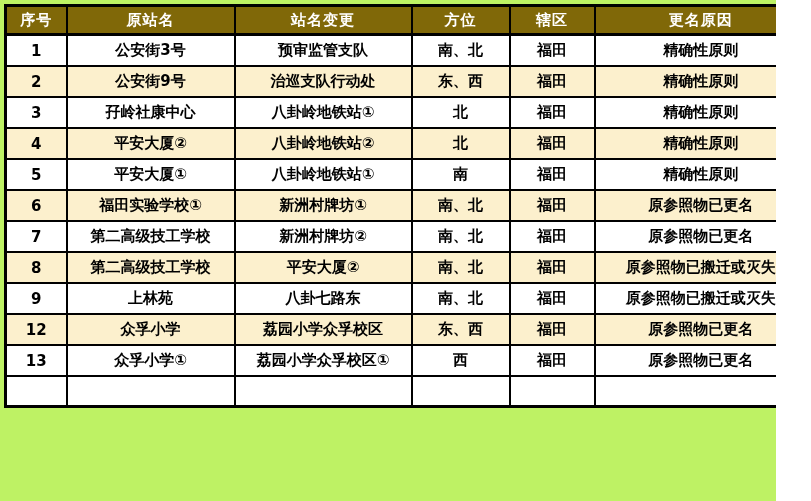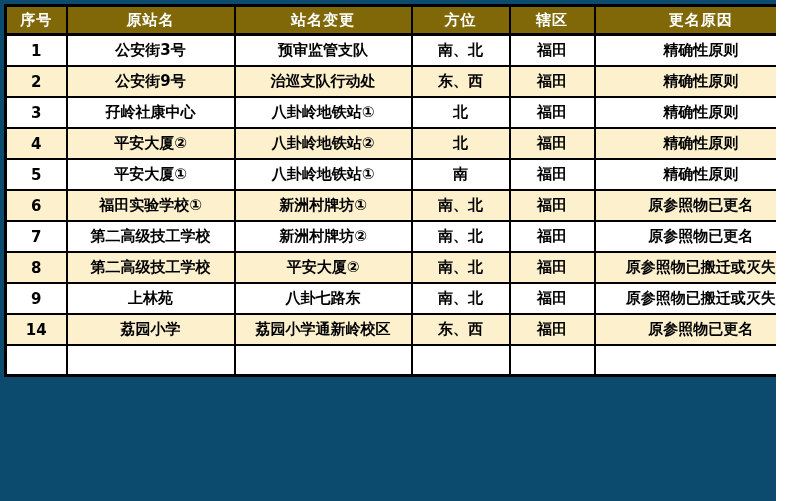--- a/index.html
+++ b/index.html
@@ -1,21 +1,21 @@
 <!DOCTYPE html>
 <html style="--header-bg: #806808; --header-text: #FFFFFF; --row-bg: #FFFFFF; --row-alt-bg: #FCF0CD; --body-text: #000000; --grid: #000000;"><head>
 <meta charset="utf-8">
 <style>
   html, body { margin: 0; padding: 0; background: #ffffff; }
 
   .viewport {
     position: relative;
     width: 776px;
     height: 501px;
-    background: #0c4a6e;
+    background: #bef264;
     overflow: hidden;
     font-family: "DejaVu Sans", "Liberation Sans", sans-serif;
     text-decoration: underline;
   }
 
   table.station-table {
     position: absolute;
     left: 4px;
     top: 4px;
     width: 802px;
@@ -149,24 +149,32 @@
   </tr>
         <tr>
     <td>9</td>
     <td>上林苑</td>
     <td>八卦七路东</td>
     <td>南、北</td>
     <td>福田</td>
     <td>原参照物已搬迁或灭失</td>
   </tr>
         <tr class="alt">
-    <td>14</td>
-    <td>荔园小学</td>
-    <td>荔园小学通新岭校区</td>
+    <td>12</td>
+    <td>众孚小学</td>
+    <td>荔园小学众孚校区</td>
     <td>东、西</td>
+    <td>福田</td>
+    <td>原参照物已更名</td>
+  </tr>
+        <tr>
+    <td>13</td>
+    <td>众孚小学①</td>
+    <td>荔园小学众孚校区①</td>
+    <td>西</td>
     <td>福田</td>
     <td>原参照物已更名</td>
   </tr>
         <tr class="stub">
     <td></td>
     <td></td>
     <td></td>
     <td></td>
     <td></td>
     <td></td>

